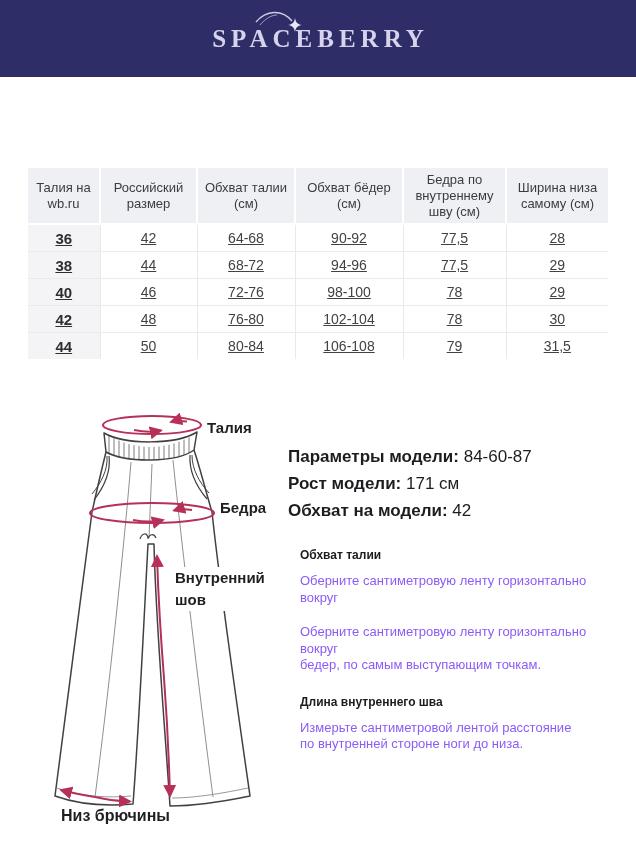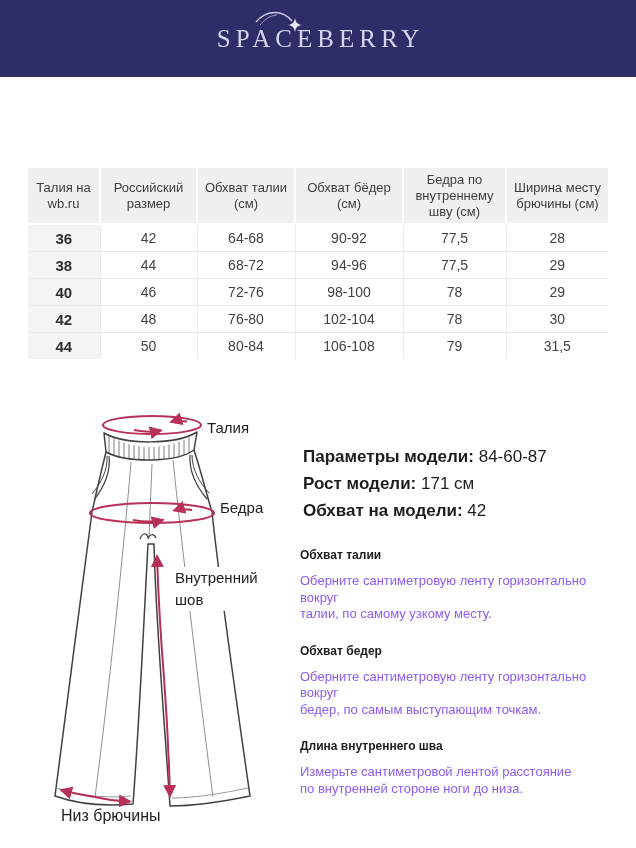--- a/index.html
+++ b/index.html
@@ -8,55 +8,55 @@
     font-family:"Liberation Sans", sans-serif; overflow:hidden;
   }
 
   
   .masthead {
     position:absolute; left:0; top:0; width:636px; height:77px;
     background:#2f2d67; display:flex; align-items:center; justify-content:center;
   }
   .brand-logo {
     font-family:"Liberation Serif", serif;
-    font-size:25px; letter-spacing:0.2em; color:#d6d3ec; font-weight:400;
+    font-size:25px; letter-spacing:0.2em; color:#d6d3ec; font-weight:700;
     padding-left:0.2em; 
   }
   .comet { position:absolute; left:50%; top:5px; margin-left:-64px; }
 
   
   .size-table {
     position:absolute; left:28px; top:168px; width:580px;
     border-collapse:collapse; border-style:hidden; table-layout:fixed;
   }
   .size-table th {
     background:#eff0f3; border:2px solid #ffffff;
     font-size:13px; font-weight:400; color:#3c3c40;
     height:51px; line-height:16px; padding:2px 5px; text-align:center;
   }
   .size-table td {
     border:1px solid #e9e9ee; background:#ffffff;
-    font-size:14px; color:#424246; height:26px; padding:0; text-align:center;
+    font-size:14px; color:#424246; height:26px; padding:0; text-align:center;text-decoration:underline;
   }
   .size-table td.rowhead {
     background:#f4f4f7; font-weight:700; font-size:15px; color:#2d2d32;
   }
 
   
   .pants-svg { position:absolute; left:30px; top:398px; }
   .diag-label {
-    position:absolute; font-size:15px; font-weight:400; color:#1f1f23; line-height:22px;
+    position:absolute; font-size:15px; font-weight:700; color:#1f1f23; line-height:22px;
   }
   .lbl-waist { left:207px; top:417px; }
   .lbl-hips  { left:220px; top:497px; }
   .lbl-inseam{ left:175px; top:567px; width:100px; background:#ffffff; }
   .lbl-hem   { left:61px;  top:805px; font-size:16px; }
 
   
-  .model-info { position:absolute; left:303px; top:443px; font-size:17px; line-height:27px; color:#1d1d21; }
+  .model-info { position:absolute; left:288px; top:443px; font-size:17px; line-height:27px; color:#1d1d21; }
   .model-info .lbl { font-weight:700; }
   .model-info .val { font-weight:400; }
 
   .measure-guide { position:absolute; left:300px; top:545px; width:320px; }
   .guide-section { margin:0 0 18px 0; }
   .guide-title { font-size:12px; font-weight:700; color:#1c1c20; line-height:21px; margin:0 0 7px 0; }
   .guide-line  { font-size:13px; color:#8b5cf6; line-height:16.5px; }
 </style>
 </head>
 <body>
@@ -81,21 +81,21 @@
         <col style="width:103px">
         <col style="width:102px">
     </colgroup>
     <thead>
       <tr>
         <th>Талия на wb.ru</th>
         <th>Российский размер</th>
         <th>Обхват талии (см)</th>
         <th>Обхват бёдер (см)</th>
         <th>Бедра по внутреннему шву (см)</th>
-        <th>Ширина месту брючины (см)</th>
+        <th>Ширина низа самому (см)</th>
       </tr>
     </thead>
     <tbody>
       <tr>
         <td class="rowhead">36</td>
         <td>42</td>
         <td>64-68</td>
         <td>90-92</td>
         <td>77,5</td>
         <td>28</td>
@@ -221,24 +221,22 @@
     <div>
       <span class="lbl">Обхват на модели:</span>
       <span class="val">42</span>
     </div>
   </div>
 
   <div class="measure-guide">
     <div class="guide-section">
       <div class="guide-title">Обхват талии</div>
       <div class="guide-line">Оберните сантиметровую ленту горизонтально вокруг</div>
-      <div class="guide-line">талии, по самому узкому месту.</div>
     </div>
     <div class="guide-section">
-      <div class="guide-title">Обхват бедер</div>
       <div class="guide-line">Оберните сантиметровую ленту горизонтально вокруг</div>
       <div class="guide-line">бедер, по самым выступающим точкам.</div>
     </div>
     <div class="guide-section">
       <div class="guide-title">Длина внутреннего шва</div>
       <div class="guide-line">Измерьте сантиметровой лентой расстояние</div>
       <div class="guide-line">по внутренней стороне ноги до низа.</div>
     </div>
   </div>
 

